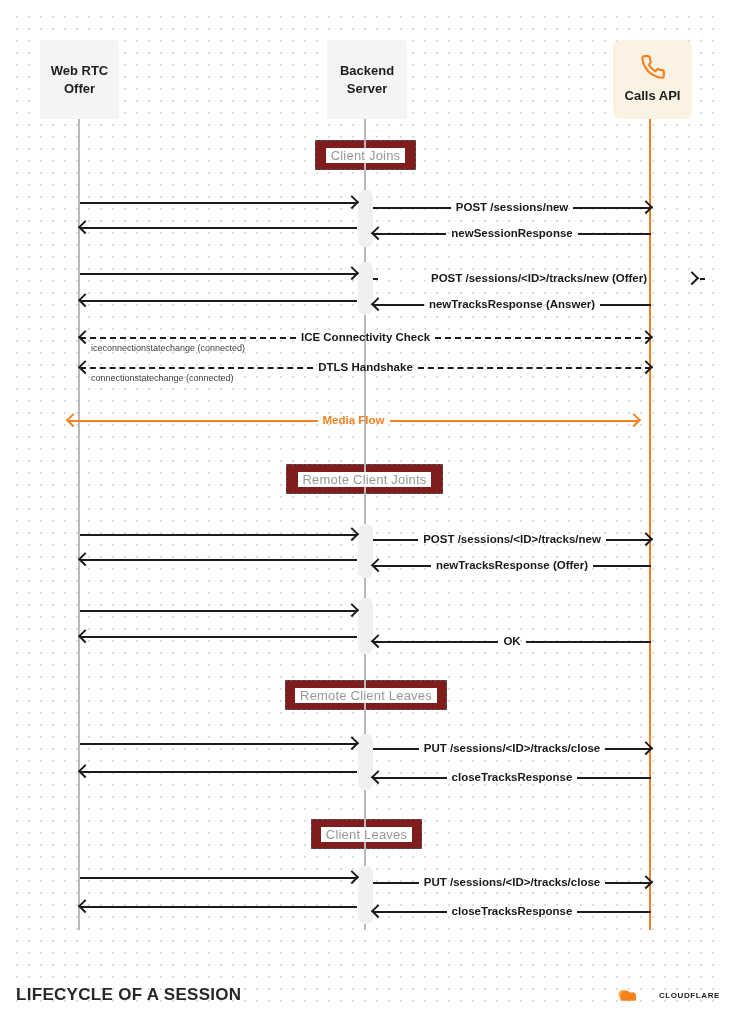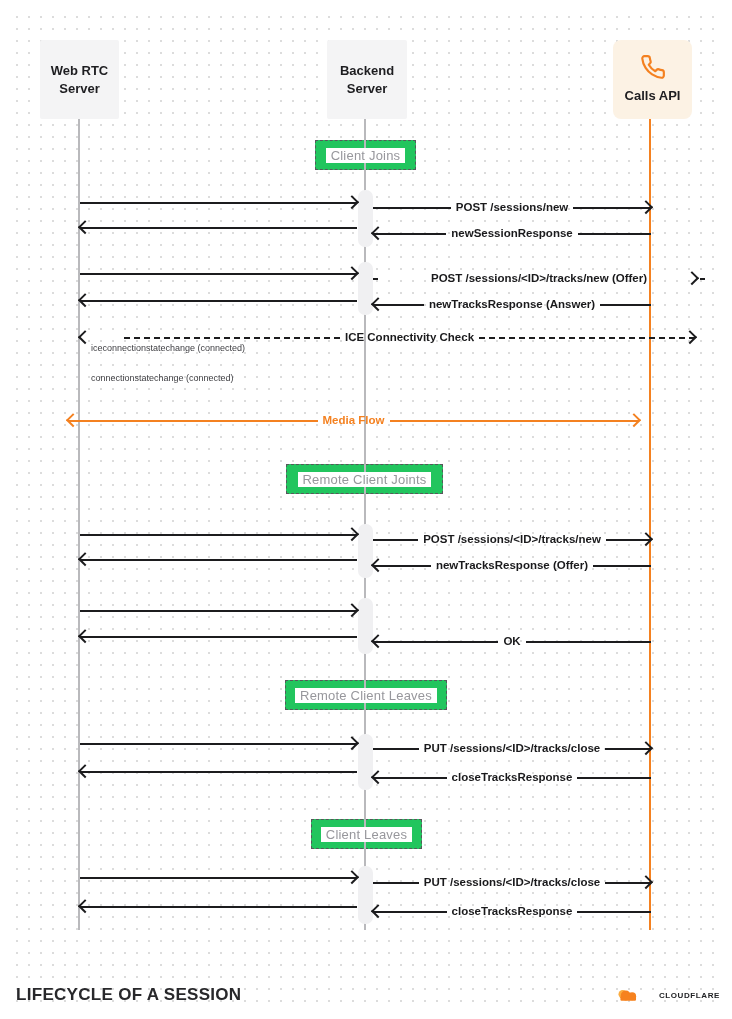--- a/index.html
+++ b/index.html
@@ -16,21 +16,21 @@
   .actor.gray{background:#f4f4f5;border-radius:2px;}
   .actor.calls{background:#fcf2e4;border-radius:8px;flex-direction:column;gap:7px;}
   
   .lifeline{position:absolute;top:119px;height:811px;width:2px;z-index:2;}
   .lifeline.gray{background:#b9b9bc;}
   .lifeline.orange{background:#f48120;}
   
   .actbar{position:absolute;left:358px;width:15px;background:#f0f0f2;border-radius:7px;z-index:3;}
   
   .phase{position:absolute;height:30px;border:1.6px dashed #57575b;display:flex;align-items:center;
-    justify-content:center;background:#22c55e;box-sizing:border-box;}
+    justify-content:center;background:#7f1d1d;box-sizing:border-box;}
   .phase .plabel{position:relative;z-index:5;background:#ffffff;padding:0 5px;color:#97979c;
     font-size:13px;font-weight:500;white-space:nowrap;letter-spacing:.2px;}
   
   .a{position:absolute;height:18px;display:flex;align-items:center;z-index:4;}
   .a .s{flex:1;height:0;border-top:2.4px solid #1c1c1e;}
   .a .s.min{min-width:5px;}
   .a .s.dash{border-top-style:dashed;}
   .a .l{padding:0 5px;font-size:11.5px;font-weight:bold;color:#1a1a1c;white-space:nowrap;transform:translateY(-1px);}
   .h{position:absolute;width:8px;height:8px;border-top:2.4px solid #1c1c1e;border-right:2.4px solid #1c1c1e;top:50%;}
   .h.hr{right:0;transform:translateY(-58%) rotate(45deg);}
@@ -112,29 +112,36 @@
     <span class="h hl"></span>
     <div class="s min"></div>
     <div class="l">newTracksResponse (Answer)</div>
     <div class="s min"></div>
   </div>
   <div class="a" style="left:80px;top:292px;width:277px;">
     <span class="h hl"></span>
       <div class="s"></div>
   </div>
 
-  <div class="a" style="left:80px;top:329px;width:571px;padding-left:44px;">
+  <div class="a" style="left:80px;top:329px;width:571px;">
     <span class="h hl"></span>
     <div class="s dash"></div>
     <div class="l">ICE Connectivity Check</div>
     <div class="s dash"></div>
     <span class="h hr"></span>
   </div>
   <div class="note" style="left:91px;top:343px;">iceconnectionstatechange (connected)</div>
 
+  <div class="a" style="left:80px;top:359px;width:571px;">
+    <span class="h hl"></span>
+    <div class="s dash"></div>
+    <div class="l">DTLS Handshake</div>
+    <div class="s dash"></div>
+    <span class="h hr"></span>
+  </div>
   <div class="note" style="left:91px;top:373px;">connectionstatechange (connected)</div>
 
   <div class="a orange" style="left:68px;top:412px;width:571px;">
     <span class="h hl"></span>
     <div class="s"></div>
     <div class="l">Media Flow</div>
     <div class="s"></div>
     <span class="h hr"></span>
   </div>
 
@@ -210,21 +217,21 @@
     <div class="s min"></div>
     <div class="l">closeTracksResponse</div>
     <div class="s min"></div>
   </div>
   <div class="a" style="left:80px;top:898px;width:277px;">
     <span class="h hl"></span>
       <div class="s"></div>
   </div>
 
   <div class="actor gray" style="left:40px;width:79px;">
-    <span>Web RTC Server</span>
+    <span>Web RTC Offer</span>
   </div>
   <div class="actor gray" style="left:327px;width:80px;">
     <span>Backend Server</span>
   </div>
   <div class="actor calls" style="left:613px;width:79px;">
     <span>
       <svg viewBox="0 0 24 24" width="26" height="26" fill="none" stroke="#f48120" stroke-width="2" stroke-linecap="round" stroke-linejoin="round">
         <path d="M22 16.92v3a2 2 0 0 1-2.18 2 19.79 19.79 0 0 1-8.63-3.07 19.5 19.5 0 0 1-6-6 19.79 19.79 0 0 1-3.07-8.67A2 2 0 0 1 4.11 2h3a2 2 0 0 1 2 1.72 12.84 12.84 0 0 0 .7 2.81 2 2 0 0 1-.45 2.11L8.09 9.91a16 16 0 0 0 6 6l1.27-1.27a2 2 0 0 1 2.11-.45 12.84 12.84 0 0 0 2.81.7A2 2 0 0 1 22 16.92z"></path>
       </svg>
     </span>

